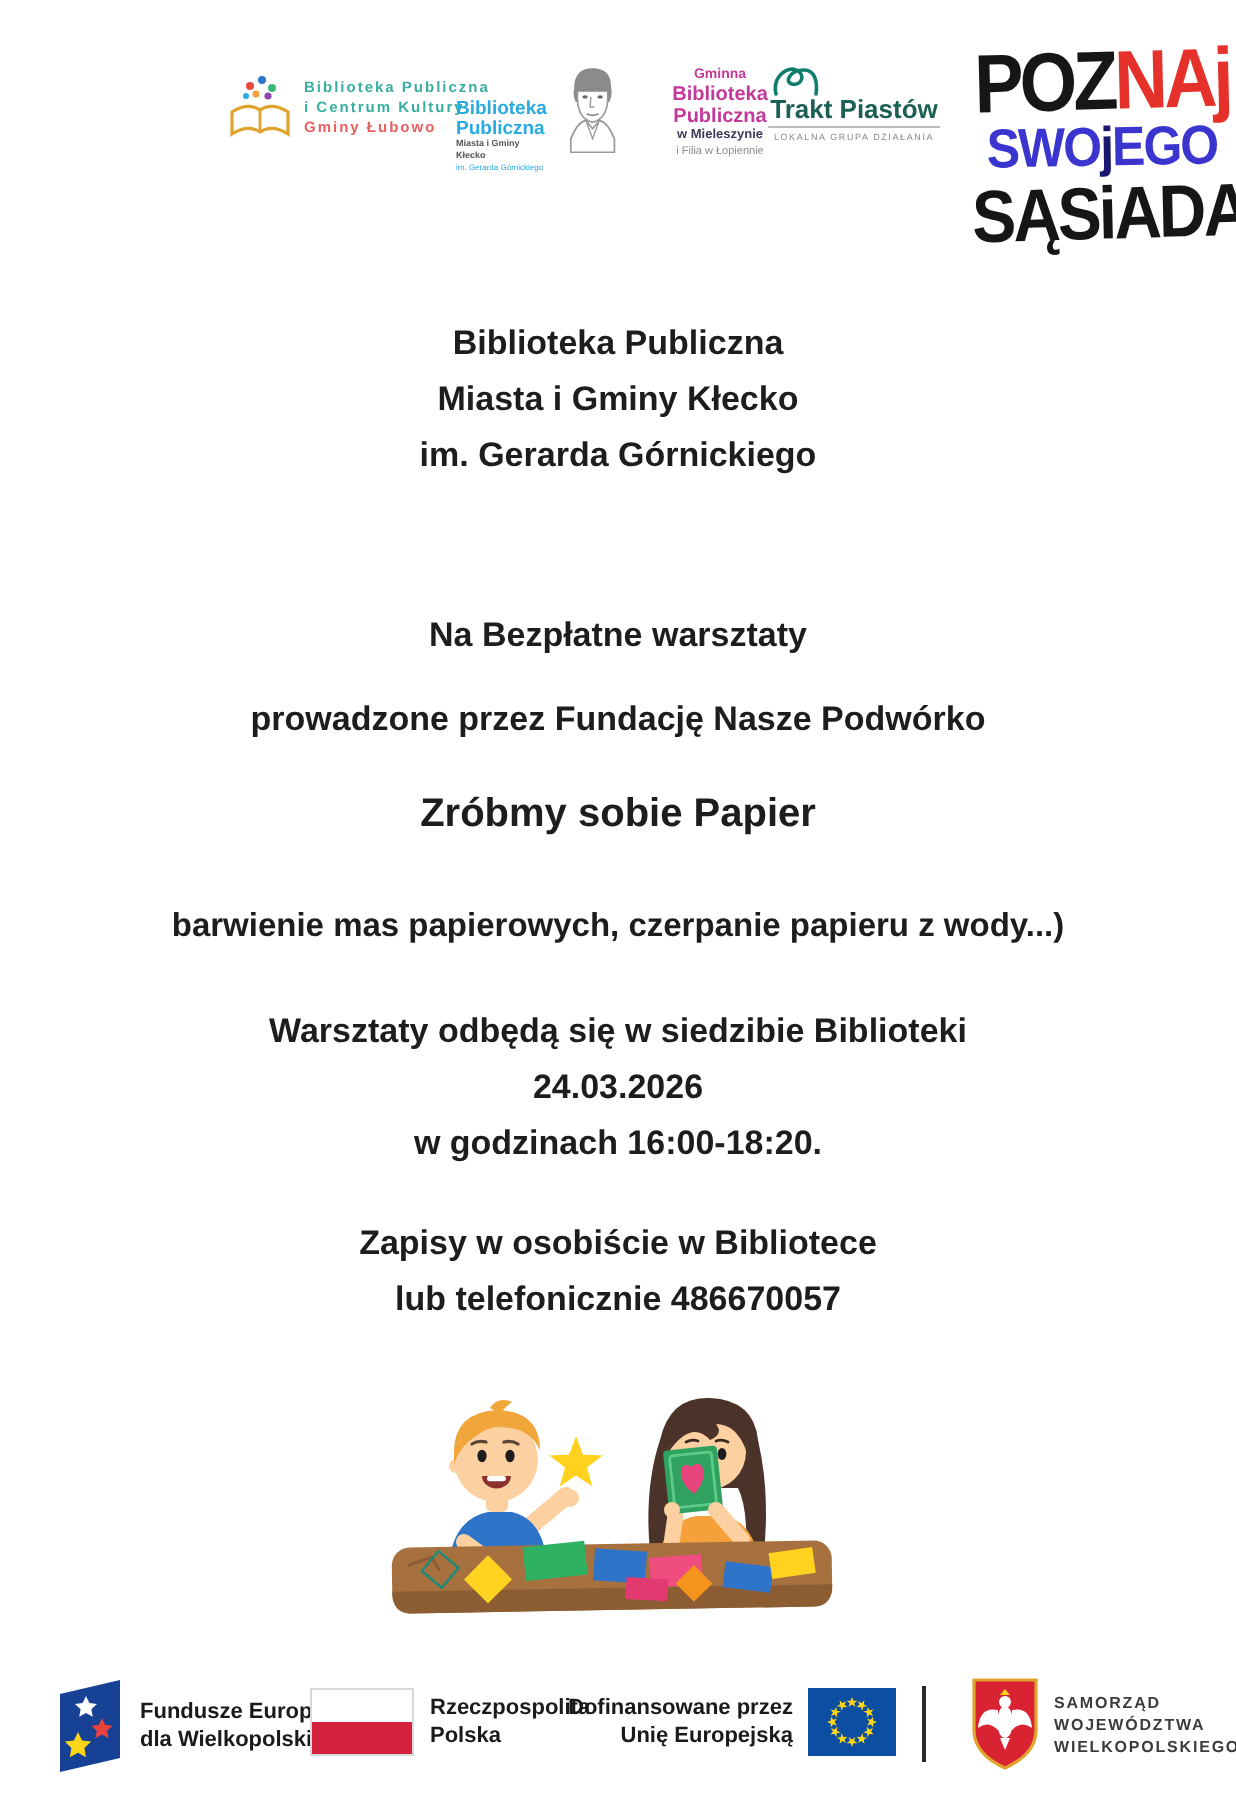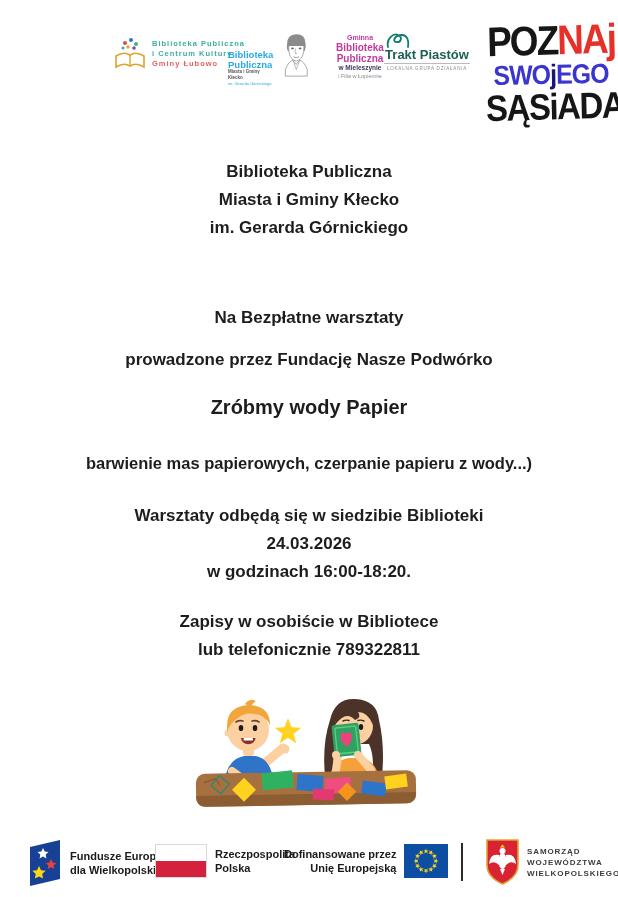--- a/index.html
+++ b/index.html
@@ -125,29 +125,29 @@
   </div>
 
   <div class="bline" style="top:162px">Biblioteka Publiczna</div>
   <div class="bline" style="top:190px">Miasta i Gminy Kłecko</div>
   <div class="bline" style="top:218px">im. Gerarda Górnickiego</div>
 
 
   <div class="bline" style="top:308px">Na Bezpłatne warsztaty</div>
   <div class="bline" style="top:350px">prowadzone przez Fundację Nasze Podwórko</div>
 
-  <div class="bline title-line" style="top:396px">Zróbmy wody Papier</div>
+  <div class="bline title-line" style="top:396px">Zróbmy sobie Papier</div>
   <div class="bline" style="top:506px">Warsztaty odbędą się w siedzibie Biblioteki</div>
 
   <div class="bline desc-line" style="top:454px">barwienie mas papierowych, czerpanie papieru z wody...)</div>
   <div class="bline" style="top:534px">24.03.2026</div>
   <div class="bline" style="top:562px">w godzinach 16:00-18:20.</div>
 
   <div class="bline" style="top:612px">Zapisy w osobiście w Bibliotece</div>
-  <div class="bline" style="top:640px">lub telefonicznie 789322811</div>
+  <div class="bline" style="top:640px">lub telefonicznie 486670057</div>
 
   <svg class="kids" viewBox="0 0 240 150">
 
     <g>
       <line x1="78" y1="96" x2="97" y2="80" stroke="#fcd0a1" stroke-width="9" stroke-linecap="round"></line>
       <path d="M38 122 Q38 92 58 88 L70 88 Q88 92 88 122 Z" fill="#2e74c9"></path>
       <line x1="46" y1="103" x2="64" y2="116" stroke="#fcd0a1" stroke-width="8" stroke-linecap="round"></line>
       <circle cx="66" cy="118" r="4" fill="#fcd0a1"></circle>
       <rect x="57" y="80" width="11" height="8" rx="3" fill="#fcd0a1"></rect>
       <circle cx="62" cy="62" r="21" fill="#fcd0a1"></circle>

